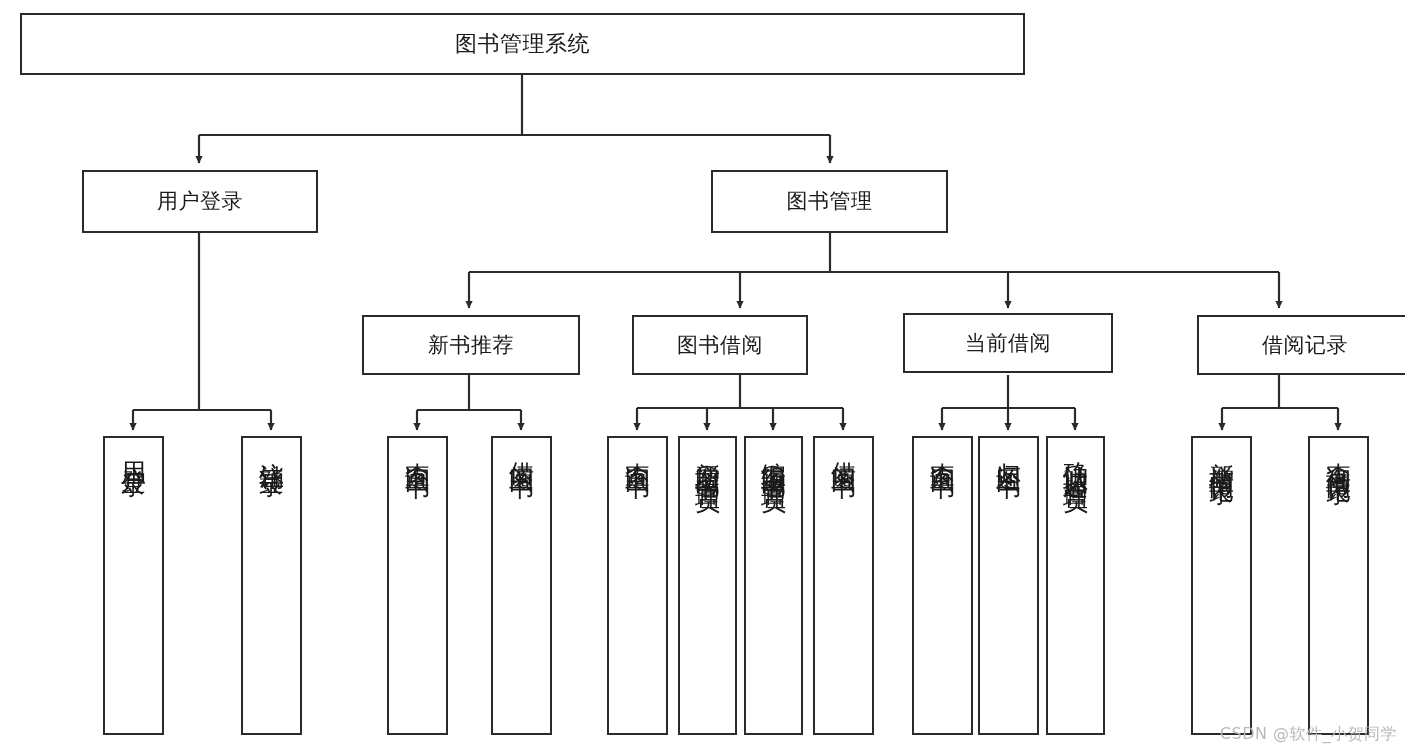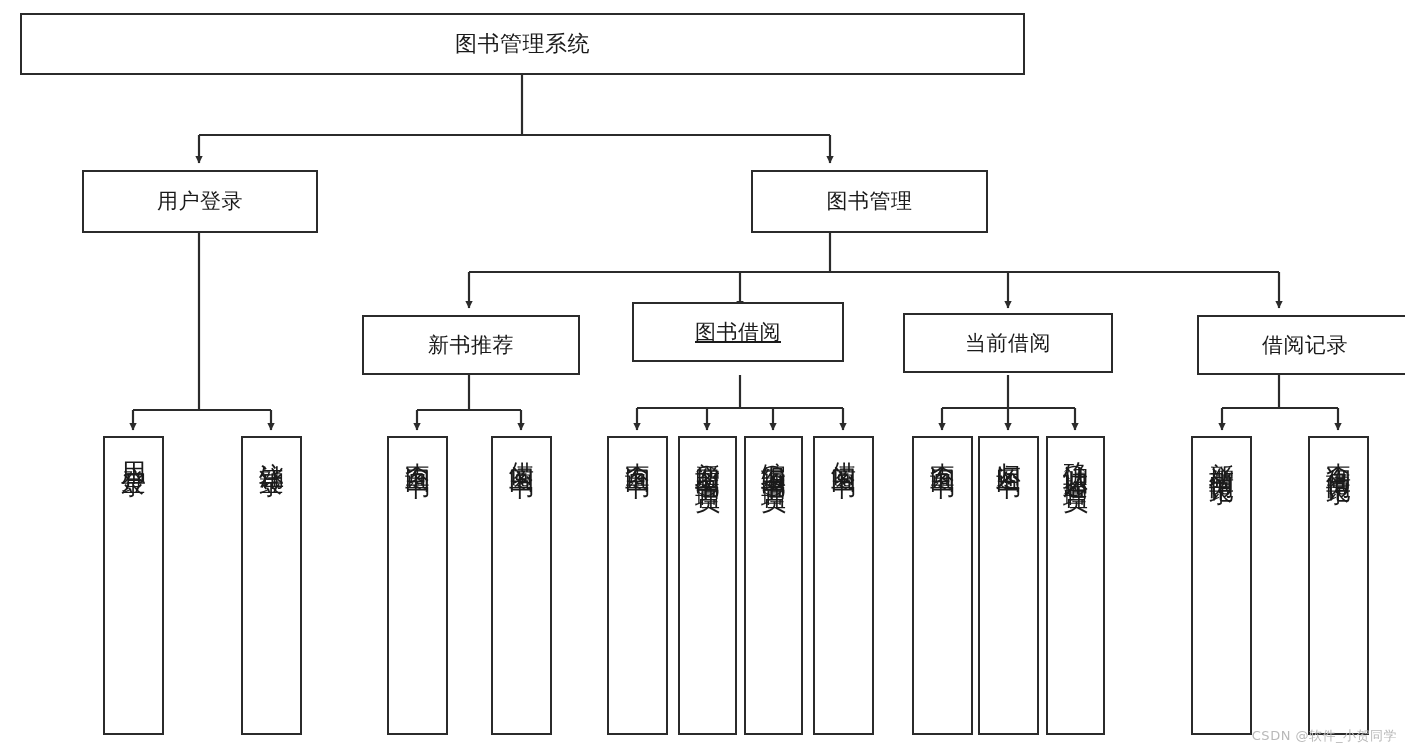--- a/index.html
+++ b/index.html
@@ -64,21 +64,21 @@
     white-space: nowrap;
     text-align: start;
   }
   .node.vertical.tall .label {
     font-size: 25px;
   }
   #watermark {
     position: absolute;
     right: 8px;
     bottom: 2px;
-    font-size: 13px;
+    font-size: 16px;
     color: #b9b9b9;
     z-index: 5;
     white-space: nowrap;
     letter-spacing: 0.5px;
   }
 </style>
 </head>
 <body>
 
 <div id="canvas">
@@ -133,28 +133,28 @@
     </g>
   </svg>
 
   <div class="node root horizontal" style="left:20px; top:13px; width:1005px; height:62px;">
     <span class="label">图书管理系统</span>
   </div>
 
   <div class="node horizontal" style="left:82px; top:170px; width:236px; height:63px;">
     <span class="label">用户登录</span>
   </div>
-  <div class="node horizontal" style="left:711px; top:170px; width:237px; height:63px;margin-left:40px;">
+  <div class="node horizontal" style="left:711px; top:170px; width:237px; height:63px;">
     <span class="label">图书管理</span>
   </div>
 
   <div class="node horizontal" style="left:362px; top:315px; width:218px; height:60px;">
     <span class="label">新书推荐</span>
   </div>
-  <div class="node horizontal" style="left:632px; top:302px; width:212px; height:60px;text-decoration:underline;">
+  <div class="node horizontal" style="left:632px; top:315px; width:176px; height:60px;">
     <span class="label">图书借阅</span>
   </div>
   <div class="node horizontal" style="left:903px; top:313px; width:210px; height:60px;">
     <span class="label">当前借阅</span>
   </div>
   <div class="node horizontal" style="left:1172px; top:315px; width:216px; height:60px;margin-left:25px;">
     <span class="label">借阅记录</span>
   </div>
 
   <div class="node vertical" style="left:103px; top:436px; width:61px; height:299px;">

